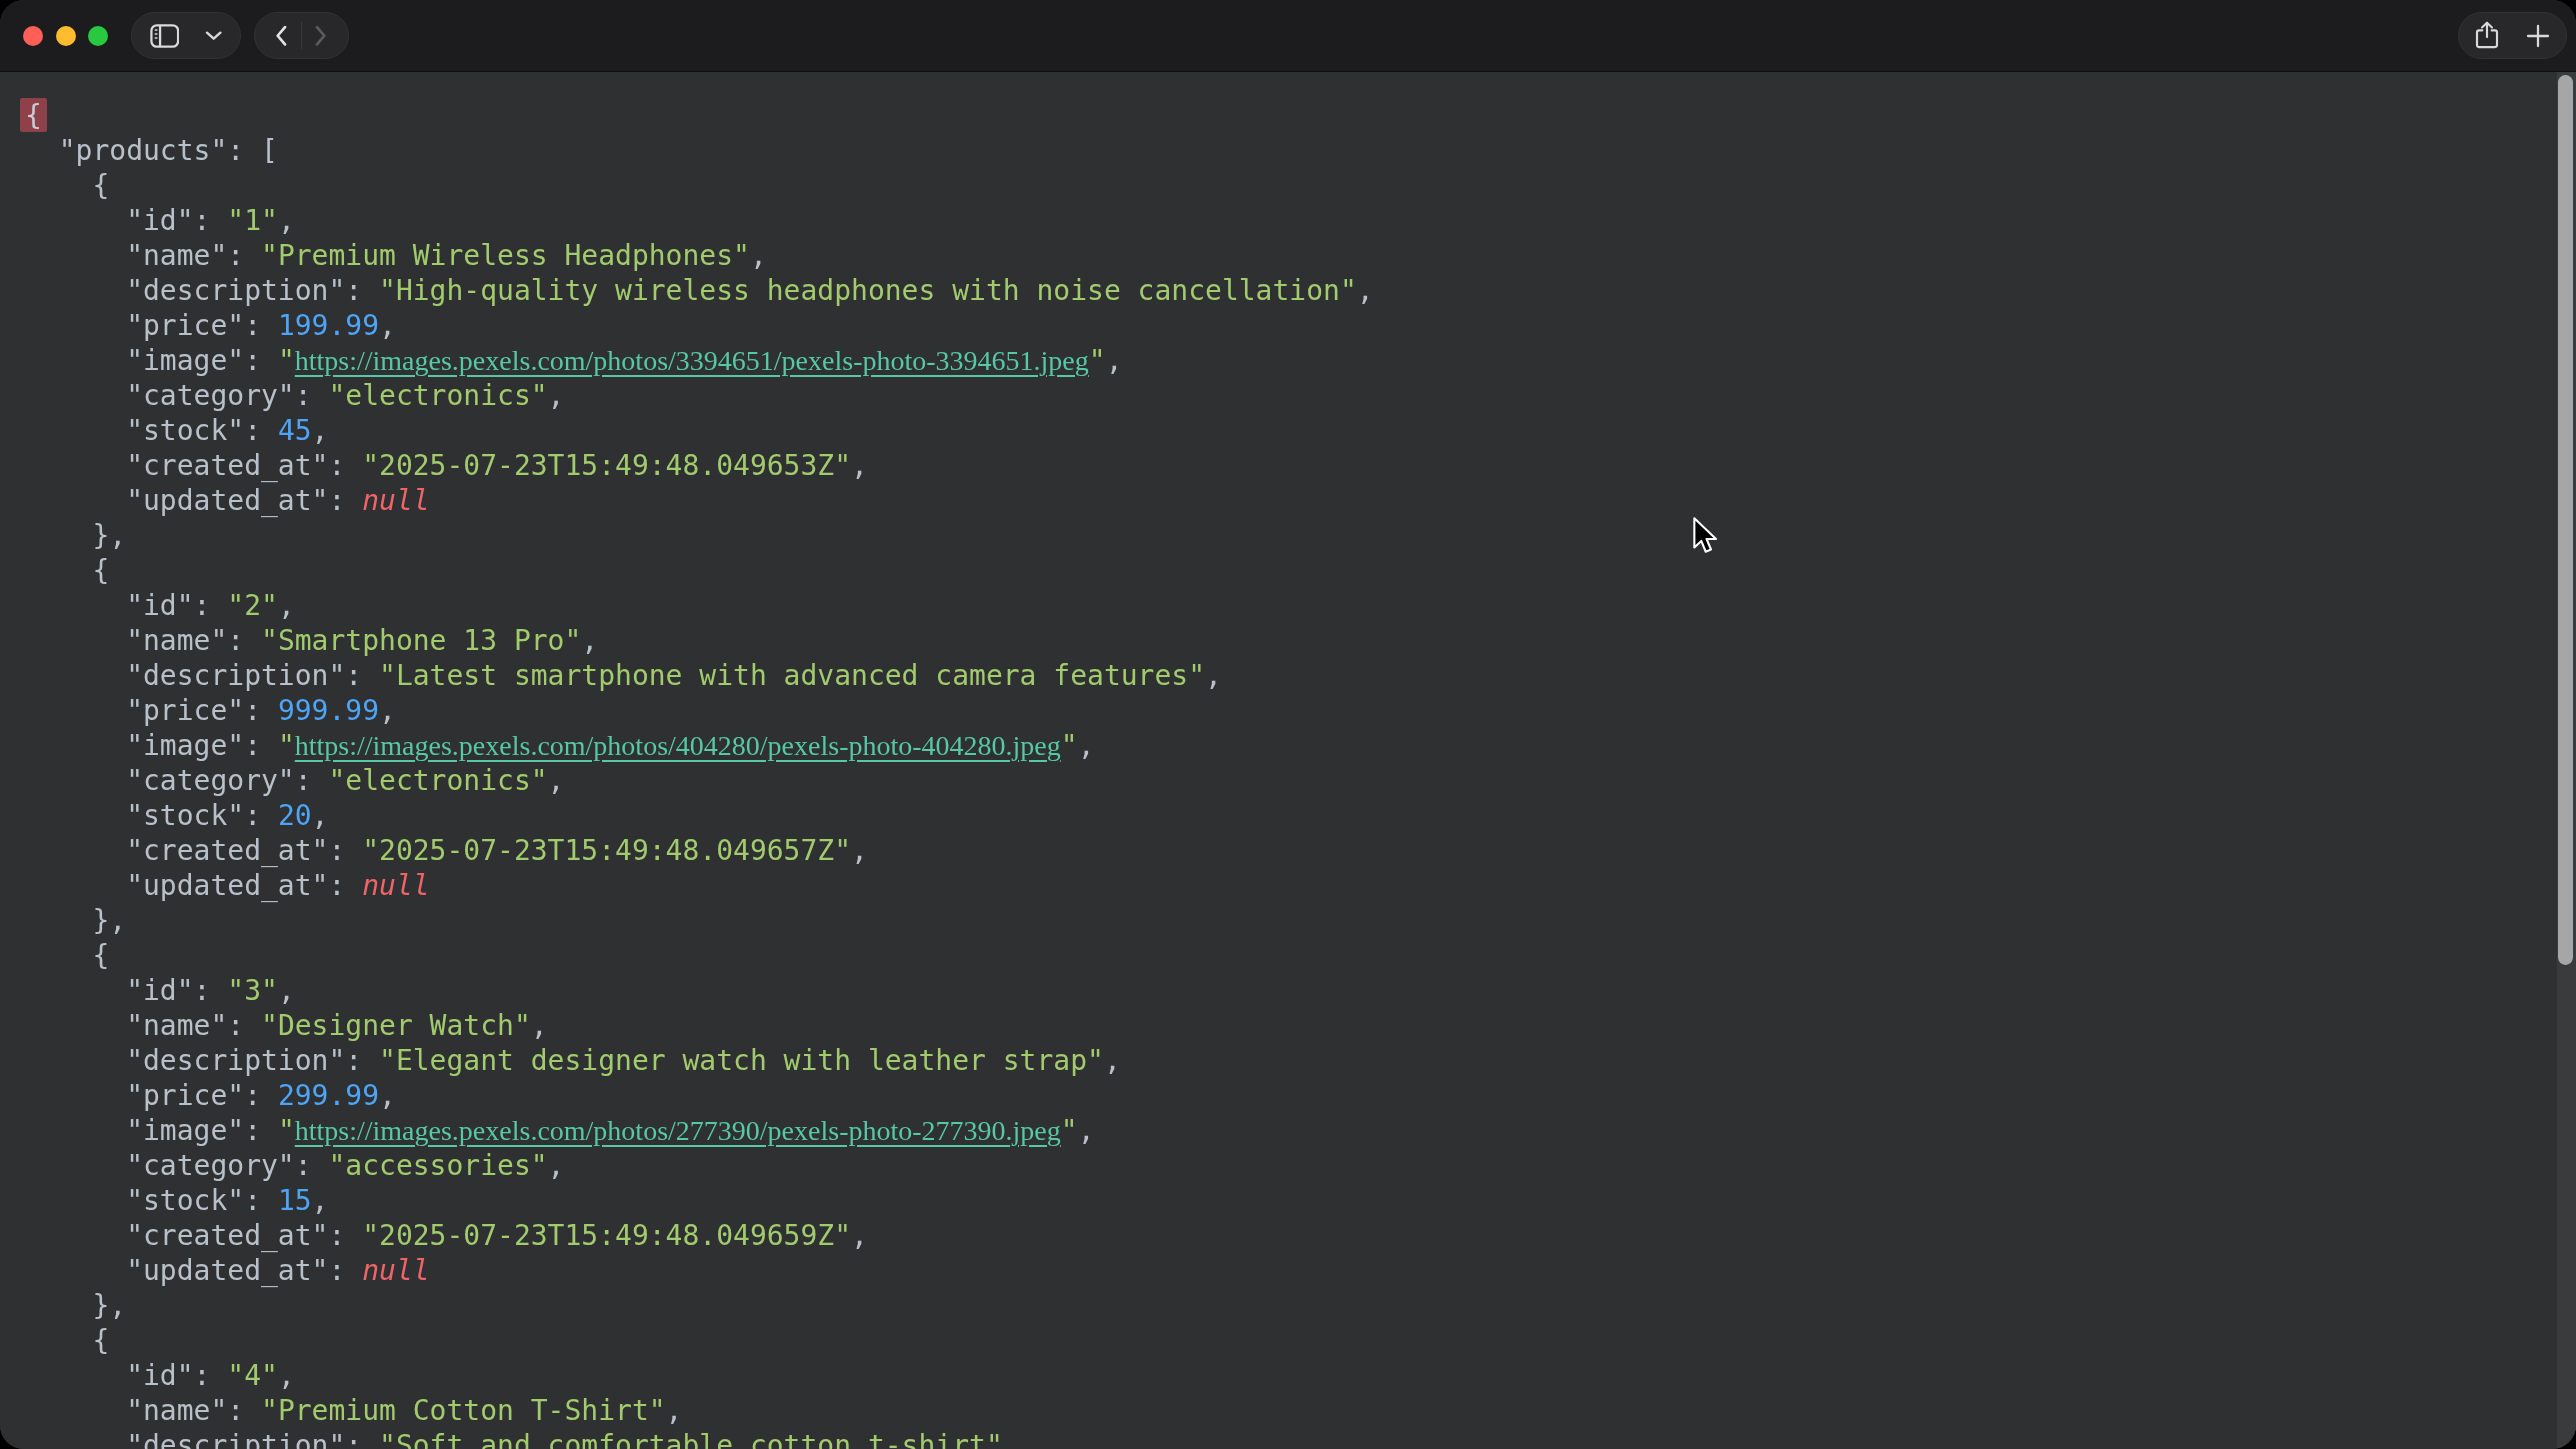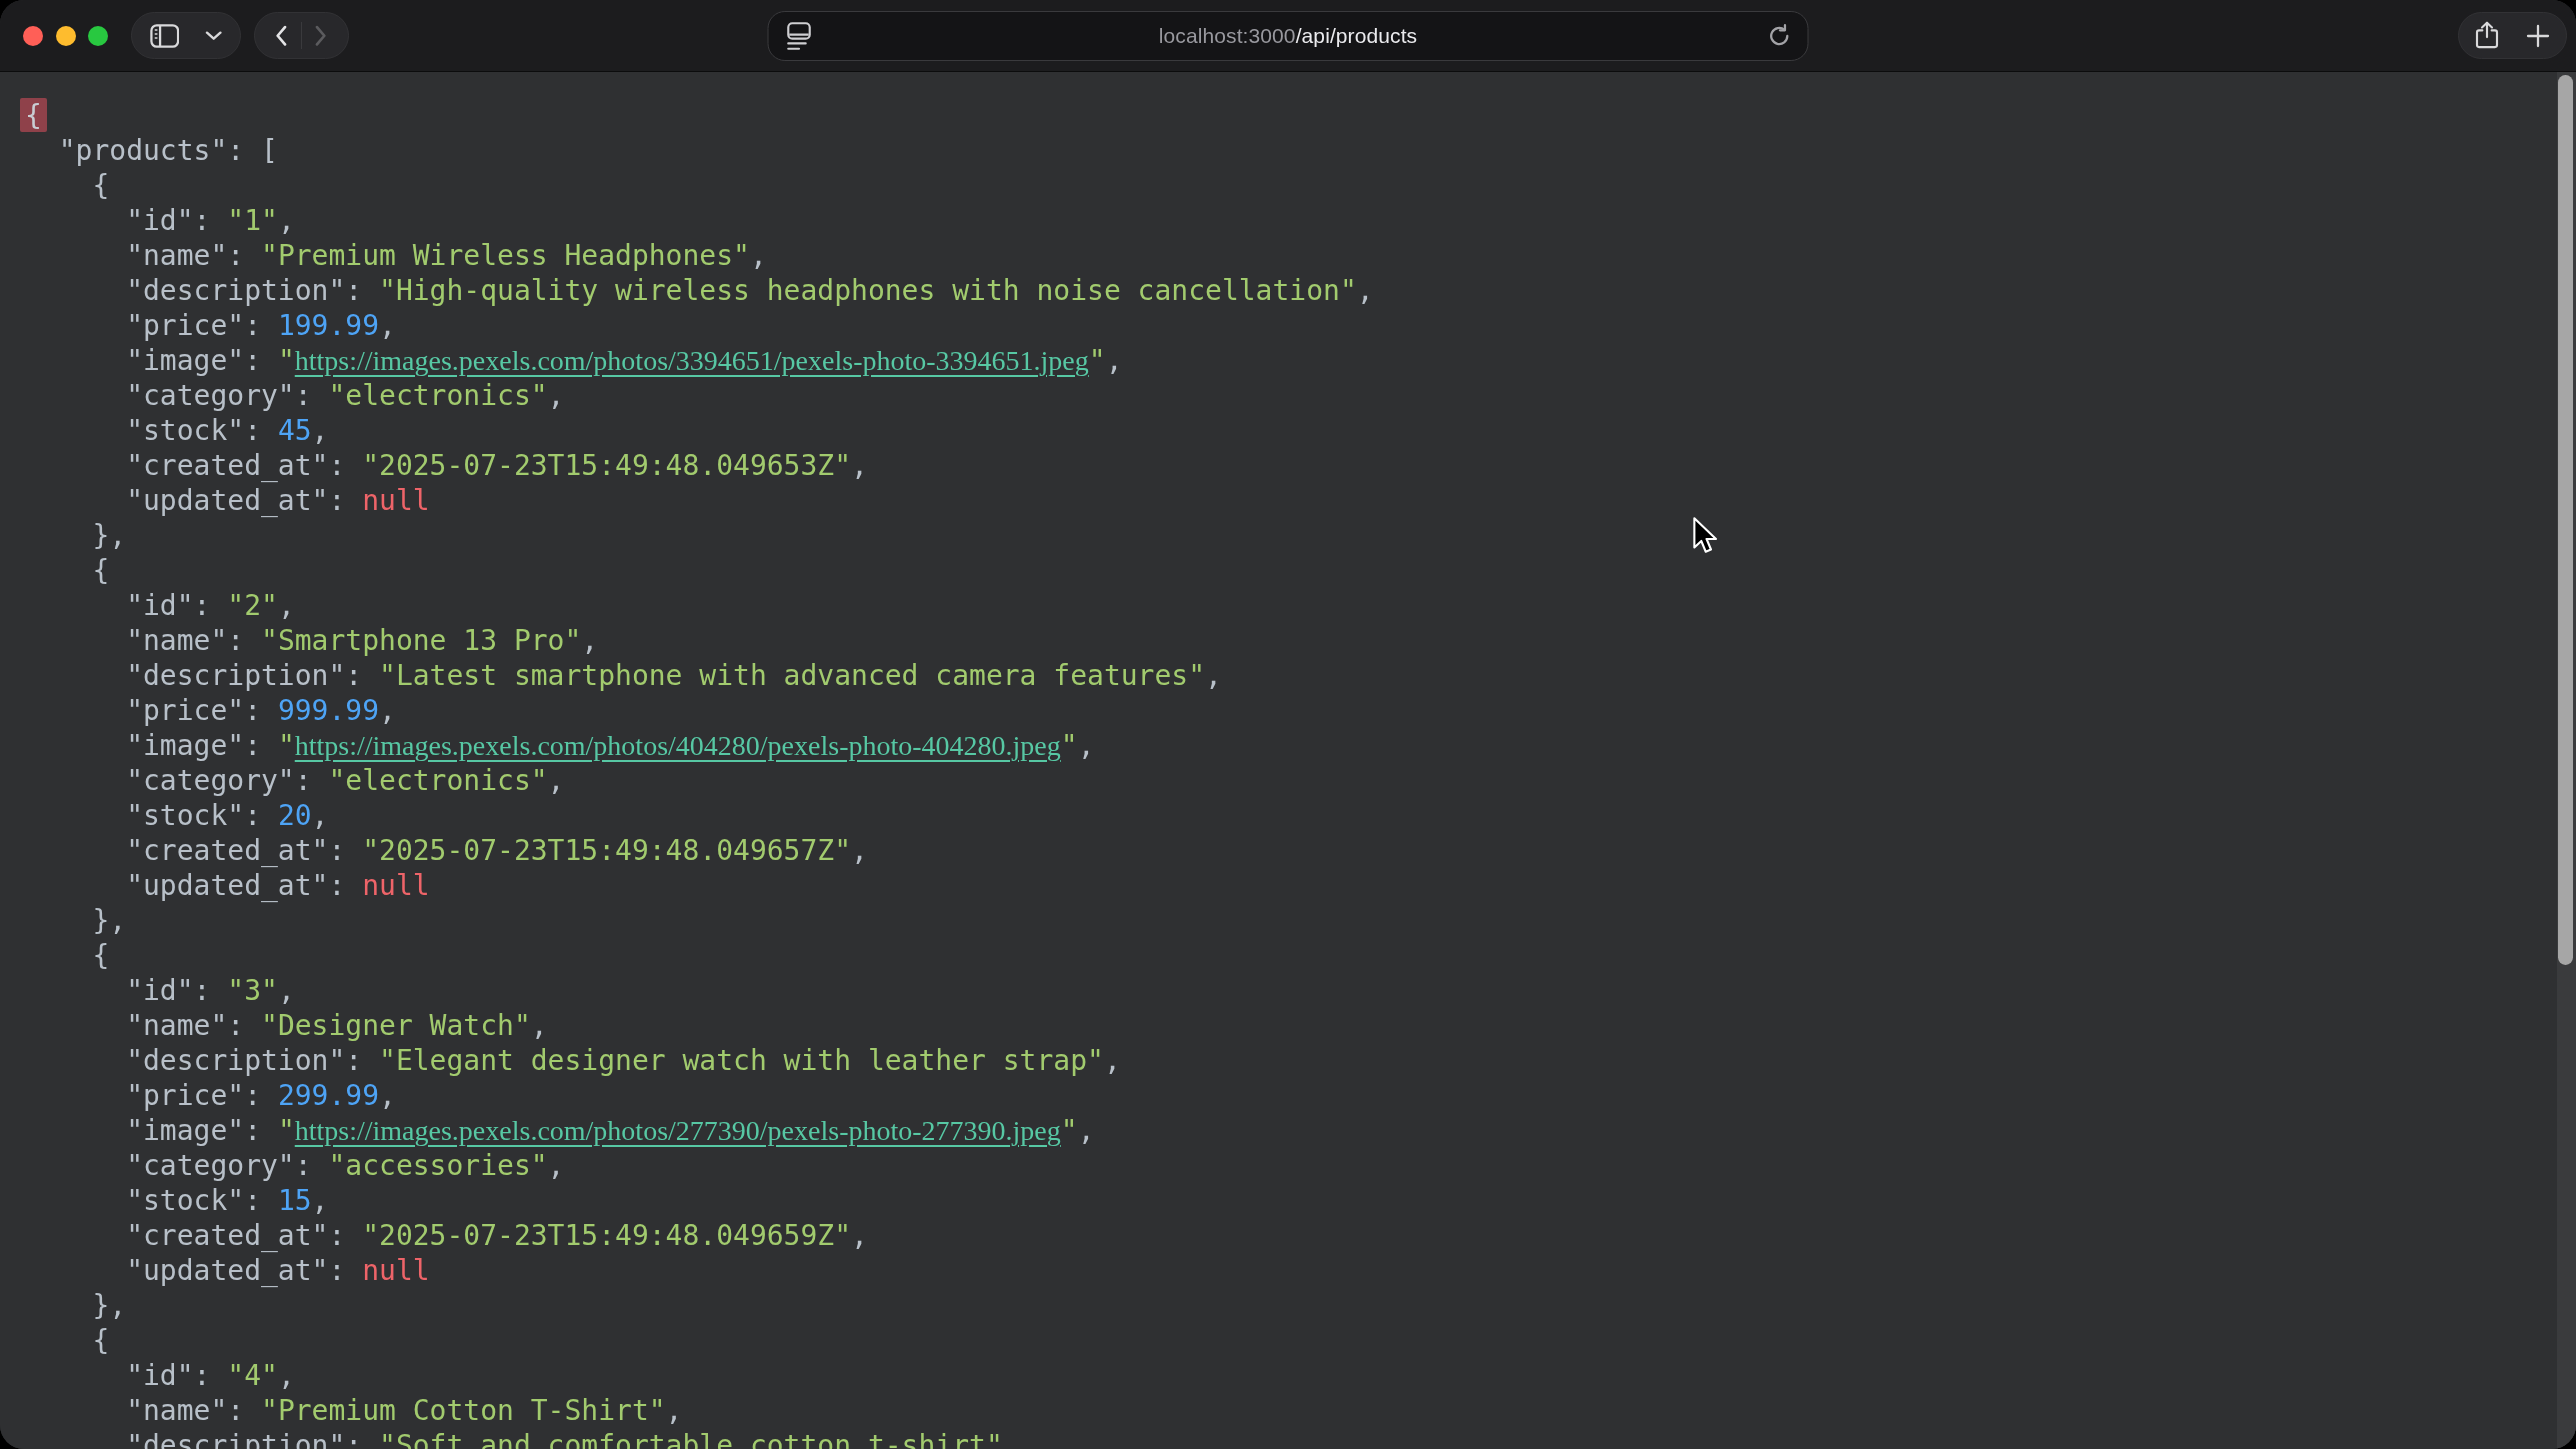--- a/index.html
+++ b/index.html
@@ -45,21 +45,21 @@
 
   
   .content{flex:1 1 auto;position:relative;overflow:hidden;background:#2f3032;}
   .code{position:absolute;left:0;top:0;right:27px;padding:25.5px 0 0 25px;
         font-family:"DejaVu Sans Mono",monospace;font-size:28px;line-height:35px;
         white-space:pre;}
   .line{height:35px;}
   .tk.key,.tk.punct{color:var(--c-key);}
   .tk.str{color:var(--c-string);}
   .tk.num{color:var(--c-number);}
-  .tk.nul{color:var(--c-null);}
+  .tk.nul{color:var(--c-null);font-style:italic;}
   .tk.link{color:var(--c-link);text-decoration:underline;text-decoration-thickness:2px;
            text-underline-offset:5.4px;cursor:pointer;font-family:Liberation Serif, serif;}
   .tk.hl{color:#c9cdd3;background:var(--c-hl-bg);padding:0.7px 4.7px;margin-left:-4.7px;border-radius:2px;}
 
   
   .scroll-track{position:absolute;top:0;right:0;width:19px;bottom:0;background:#3a3b3d;}
   .scroll-thumb{position:absolute;top:2.7px;right:3.4px;width:14.8px;height:890px;
                 border-radius:7.4px;background:#a6a6a6;}
 
   
@@ -112,39 +112,20 @@
       <div class="v-div"></div>
       <button class="cap-btn dim" aria-disabled="true">
         <span>
           <svg width="12" height="21.5" viewBox="0 0 18 32" fill="none" stroke="#5b5b5e" stroke-width="4" stroke-linecap="round" stroke-linejoin="round">
             <polyline points="3,3 14,16 3,29"></polyline>
           </svg>
         </span>
       </button>
     </div>
 
-    <div class="url-field">
-      <span class="url-icon-left">
-        <svg width="27" height="29.5" viewBox="0 0 40 44" fill="none" stroke="currentColor" stroke-width="3.2">
-          <rect x="4" y="3" width="32" height="23" rx="6"></rect>
-          <line x1="5.5" y1="20" x2="34.5" y2="20"></line>
-          <line x1="4" y1="33" x2="30" y2="33" stroke-linecap="round"></line>
-          <line x1="4" y1="41" x2="20" y2="41" stroke-linecap="round"></line>
-        </svg>
-      </span>
-      <span class="url-text"><span class="url-host">localhost:3000</span><span class="url-path">/api/products</span></span>
-      <button class="url-icon-right">
-        <span>
-          <svg width="25.5" height="25.5" viewBox="0 0 38 38" fill="none" stroke="currentColor" stroke-width="3.4" stroke-linecap="round">
-            <path d="M31 19 a12 12 0 1 1 -4.2 -9.2"></path>
-            <polyline points="27.5,3 27.5,10.5 20,10.5" stroke-linejoin="round"></polyline>
-          </svg>
-        </span>
-      </button>
-    </div>
 
     <div class="capsule actions-group">
       <button class="cap-btn">
         <span>
           <svg width="24" height="29.5" viewBox="0 0 36 44" fill="none" stroke="currentColor" stroke-width="3.2" stroke-linecap="round" stroke-linejoin="round">
             <path d="M11 14 H6 a3 3 0 0 0 -3 3 v19 a3 3 0 0 0 3 3 h24 a3 3 0 0 0 3 -3 V17 a3 3 0 0 0 -3 -3 h-5"></path>
             <line x1="18" y1="2.5" x2="18" y2="24"></line>
             <polyline points="10.5,9.5 18,2.5 25.5,9.5"></polyline>
           </svg>
         </span>

